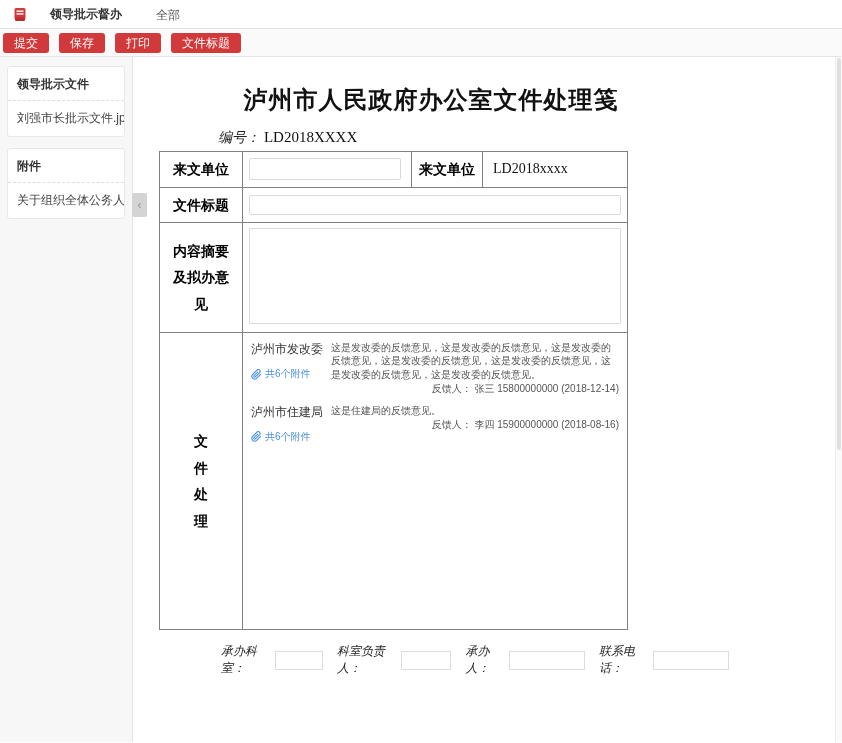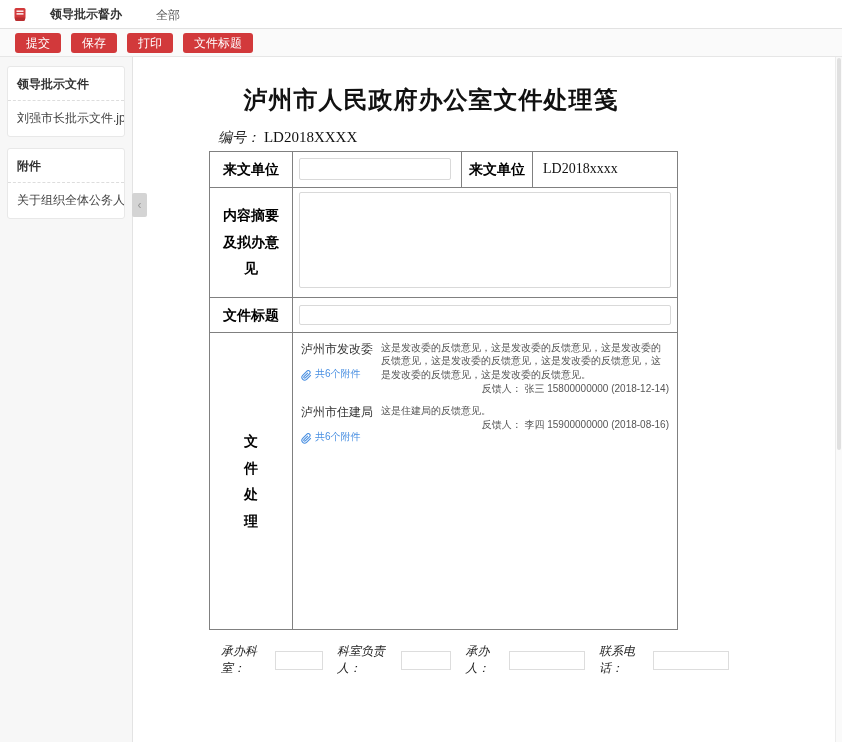--- a/index.html
+++ b/index.html
@@ -14,21 +14,21 @@
   .tab { position:relative; height:25px; display:flex; align-items:center; gap:5px;
     padding:0 20px; margin-right:-8px; font-size:12px; color:#555; cursor:pointer; }
   .tab::before { content:""; position:absolute; inset:0; z-index:-1; background:#fff;
     border:1px solid #d9d9d9; border-bottom:none; border-radius:7px 7px 0 0;
     transform:perspective(7px) rotateX(2.2deg); transform-origin:bottom center; }
   .tab.active { color:#d2393b; }
   .tab .close { font-size:11px; color:#999; margin-left:2px; line-height:1; }
 
   
   .toolbar { height:28px; background:#fafafa; border-bottom:1px solid #e6e6e6;
-    display:flex; align-items:center; gap:10px; padding-left:15px; }
+    display:flex; align-items:center; gap:10px; padding-left:3px; }
   .btn { background:#d2393b; color:#fff; border:none; border-radius:3px;
     font-size:12px; padding:3px 11px; line-height:14px; cursor:pointer;
     font-family:inherit; }
 
   
   .content { position:relative; display:flex; height:685px; }
   .sidebar { width:133px; background:#f7f7f7; border-right:1px solid #e3e3e3;
     padding:9px 7px; flex-shrink:0; }
   .card { background:#fff; border:1px solid #e8e8e8; border-radius:3px; margin-bottom:11px; }
   .card-header { font-size:12px; font-weight:bold; color:#333; padding:9px 9px 7px;
@@ -41,39 +41,39 @@
 
   .main { flex:1; background:#fff; position:relative; overflow:hidden; }
   .paper { width:596px; padding-top:27px; }
   .doc-title { text-align:center; font-size:24px; font-weight:bold; color:#111;
     letter-spacing:1px; font-family:"Liberation Sans","DejaVu Sans",sans-serif; }
   .doc-no { margin:13px 0 4px 85px; font-size:14px; }
   .doc-no .lbl { font-family:"Liberation Serif","DejaVu Serif",serif; font-style:italic; color:#222; }
   .doc-no .val { font-family:"Liberation Serif","DejaVu Serif",serif; color:#111; font-size:15px; }
 
   
-  table.doc { border-collapse:collapse; margin-left:76px; width:468px; table-layout:fixed;padding-left:24px; }
+  table.doc { border-collapse:collapse; margin-left:26px; width:468px; table-layout:fixed;padding-left:24px; }
   table.doc td { border:1px solid #808080; }
   td.lbl-cell { font-size:14px; font-weight:bold; color:#000; text-align:center;
     padding:4px 7px; word-break:break-all; line-height:1.9; }
   td.val-serif { font-family:"Liberation Serif","DejaVu Serif",serif; font-size:14px;
     color:#111; padding-left:10px; }
   .vertical-lbl { line-height:2.05; }
   input.cell-input, textarea.cell-area { border:1px solid #d9d9d9; border-radius:2px;
     background:#fff; font-family:inherit; font-size:12px; padding:2px 4px; }
   input.cell-input { height:22px; }
   .pad-cell { padding:3px 6px; }
   textarea.cell-area { width:100%; height:96px; resize:none; }
 
   
   td.fb-cell { vertical-align:top; padding:8px 8px; }
   .fb-entry { display:flex; margin-bottom:9px; }
   .fb-left { width:80px; flex-shrink:0; }
   .fb-org { font-size:12px; color:#333; }
-  .fb-attach { display:flex; align-items:flex-end; gap:3px; margin-top:9px;
+  .fb-attach { display:flex; align-items:center; gap:3px; margin-top:9px;
     font-size:10px; color:#4a90e2; cursor:pointer; text-decoration:none; }
   .fb-right { flex:1; font-size:10px; color:#555; line-height:1.32; }
   .fb-meta { display:block; text-align:right; color:#555; margin-top:1px; }
 
   
   .footer-line { margin:13px 0 0 88px; font-size:12px; display:flex; align-items:center;
     font-family:"Liberation Serif","DejaVu Serif",serif; font-style:italic; color:#222; }
   .footer-line input { border:1px solid #ddd; height:19px; margin-left:2px;
     background:#fff; }
   .f-in-1 { width:48px; } .f-in-2 { width:50px; margin-right:14px;}
@@ -151,30 +151,30 @@
           </colgroup>
         <tbody>
             <tr style="height:33px">
           <td class="lbl-cell">来文单位</td>
           <td class="pad-cell">
             <input class="cell-input" style="width: 152px;" type="text">
           </td>
           <td class="lbl-cell">来文单位</td>
           <td class="val-serif">LD2018xxxx</td>
         </tr>
+        <tr style="height:28px">
+          <td class="lbl-cell">文件标题</td>
+          <td class="pad-cell" colspan="3">
+            <input class="cell-input" style="width: 100%; height: 20px;" type="text">
+          </td>
+        </tr>
         <tr style="height:110px">
           <td class="lbl-cell">内容摘要及拟办意见</td>
           <td class="pad-cell" colspan="3">
             <textarea class="cell-area" style=""></textarea>
-          </td>
-        </tr>
-        <tr style="height:28px">
-          <td class="lbl-cell">文件标题</td>
-          <td class="pad-cell" colspan="3">
-            <input class="cell-input" style="width: 100%; height: 20px;" type="text">
           </td>
         </tr>
         <tr style="height:297px">
           <td class="lbl-cell vertical-lbl" style="word-break:break-all; padding:0 34px;">文件处理</td>
           <td class="fb-cell" colspan="3">
 
             <div class="fb-entry">
               <div class="fb-left">
                 <div class="fb-org">泸州市发改委</div>
                 <a class="fb-attach">

